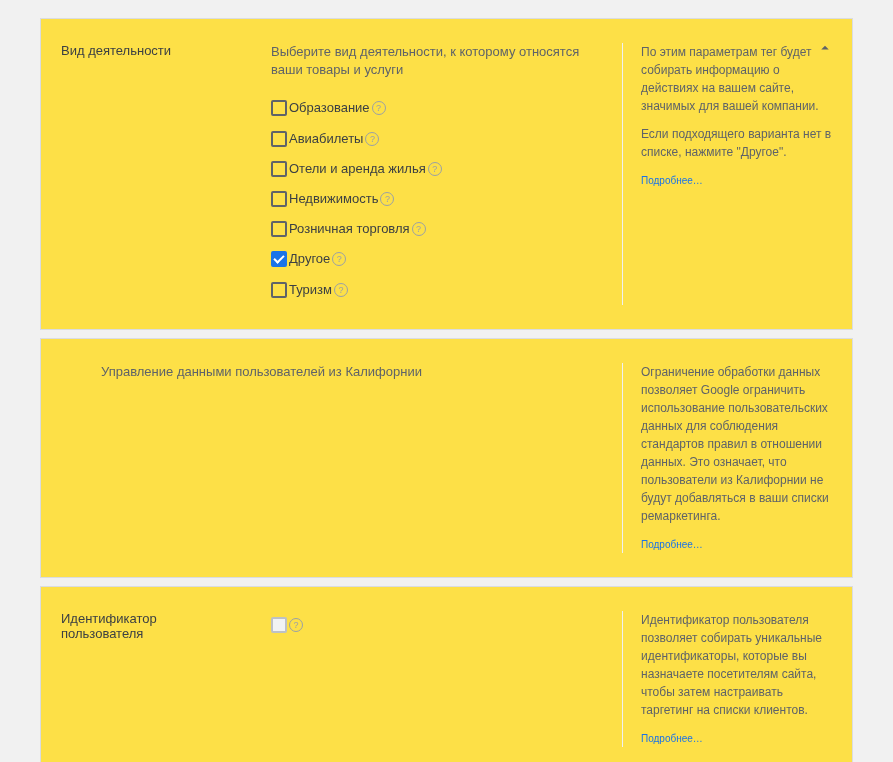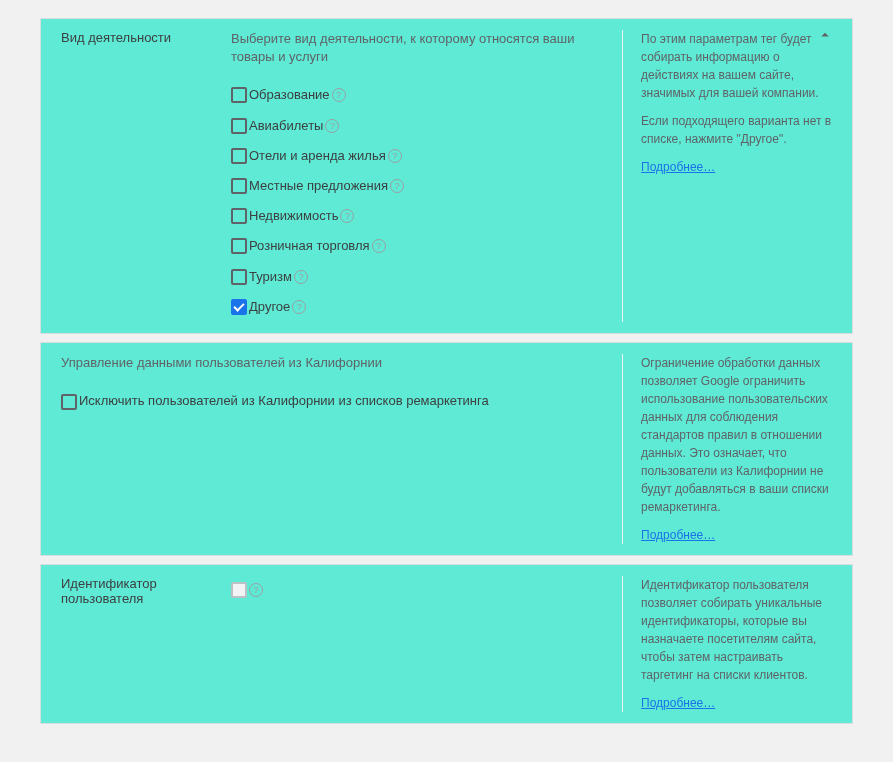--- a/index.html
+++ b/index.html
@@ -4,35 +4,36 @@
   <style>
     * { box-sizing: border-box; margin: 0; padding: 0; }
     body {
       font-family: Arial, 'Helvetica Neue', sans-serif;
       background: #f1f1f1;
       font-size: 13px;
       color: #3c4043;
       padding: 10px 0;
     }
     .card {
-      background: #5eead4;
+      background: #fde047;
       border: 1px solid #dadce0;
       margin: 8px 40px;
       display: flex;
-      padding: 11px 20px;
+      padding: 24px 20px;
     }
     .card-label {
       width: 170px;
       flex-shrink: 0;
       color: #3c4043;
       font-size: 13px;
     }
     .card-body {
       flex: 1;
       padding-right: 10px;
+      margin-left: 40px;
     }
     .card-side {
       width: 210px;
       flex-shrink: 0;
       border-left: 1px solid #f0f0f0;
       padding-left: 18px;
       font-size: 12px;
       color: #5f6368;
       line-height: 1.5;
       position: relative;
@@ -100,22 +101,21 @@
       justify-content: center;
       font-size: 9px;
       color: #9aa0a6;
       cursor: pointer;
       flex-shrink: 0;
     }
     .help-icon::after { content: "?"; }
     .link {
       color: #1a73e8;
       cursor: pointer;
-      font-size: 12px;
-      text-decoration: underline;
+      font-size: 10px;
     }
   </style>
 </head>
 <body>
 
 <div class="card">
   <div class="card-label">Вид деятельности</div>
   <div class="card-body">
     <div class="instruction">Выберите вид деятельности, к которому относятся ваши товары и услуги</div>
     <div id="activity-options">
@@ -129,64 +129,55 @@
           <span class="checkbox-label">Авиабилеты</span>
           <span class="help-icon"></span>
         </div>
         <div class="checkbox-row">
           <div class="checkbox"></div>
           <span class="checkbox-label">Отели и аренда жилья</span>
           <span class="help-icon"></span>
         </div>
         <div class="checkbox-row">
           <div class="checkbox"></div>
-          <span class="checkbox-label">Местные предложения</span>
-          <span class="help-icon"></span>
-        </div>
-        <div class="checkbox-row">
-          <div class="checkbox"></div>
           <span class="checkbox-label">Недвижимость</span>
           <span class="help-icon"></span>
         </div>
         <div class="checkbox-row">
           <div class="checkbox"></div>
           <span class="checkbox-label">Розничная торговля</span>
           <span class="help-icon"></span>
         </div>
         <div class="checkbox-row">
-          <div class="checkbox"></div>
-          <span class="checkbox-label">Туризм</span>
+          <div class="checkbox checked"></div>
+          <span class="checkbox-label">Другое</span>
           <span class="help-icon"></span>
         </div>
         <div class="checkbox-row">
-          <div class="checkbox checked"></div>
-          <span class="checkbox-label">Другое</span>
+          <div class="checkbox"></div>
+          <span class="checkbox-label">Туризм</span>
           <span class="help-icon"></span>
         </div>
       </div>
   </div>
   <div class="card-side">
     <span class="chevron">
       <svg width="18" height="18" viewBox="0 0 24 24">
           <path fill="currentColor" d="M7 14l5-5 5 5z"></path>
         </svg>
     </span>
     <p>По этим параметрам тег будет собирать информацию о действиях на вашем сайте, значимых для вашей компании.</p>
     <p>Если подходящего варианта нет в списке, нажмите "Другое".</p>
     <span class="link">Подробнее…</span>
   </div>
 </div>
 
 <div class="card">
   <div class="card-body">
     <div class="instruction">Управление данными пользователей из Калифорнии</div>
-    <div class="checkbox-row multiline">
-      <div class="checkbox"></div>
-      <span class="checkbox-label">Исключить пользователей из Калифорнии из списков ремаркетинга</span>
-    </div>
   </div>
   <div class="card-side">
     <p>Ограничение обработки данных позволяет Google ограничить использование пользовательских данных для соблюдения стандартов правил в отношении данных. Это означает, что пользователи из Калифорнии не будут добавляться в ваши списки ремаркетинга.</p>
     <span class="link">Подробнее…</span>
   </div>
 </div>
 
 <div class="card">
   <div class="card-label">Идентификатор пользователя</div>
   <div class="card-body">

